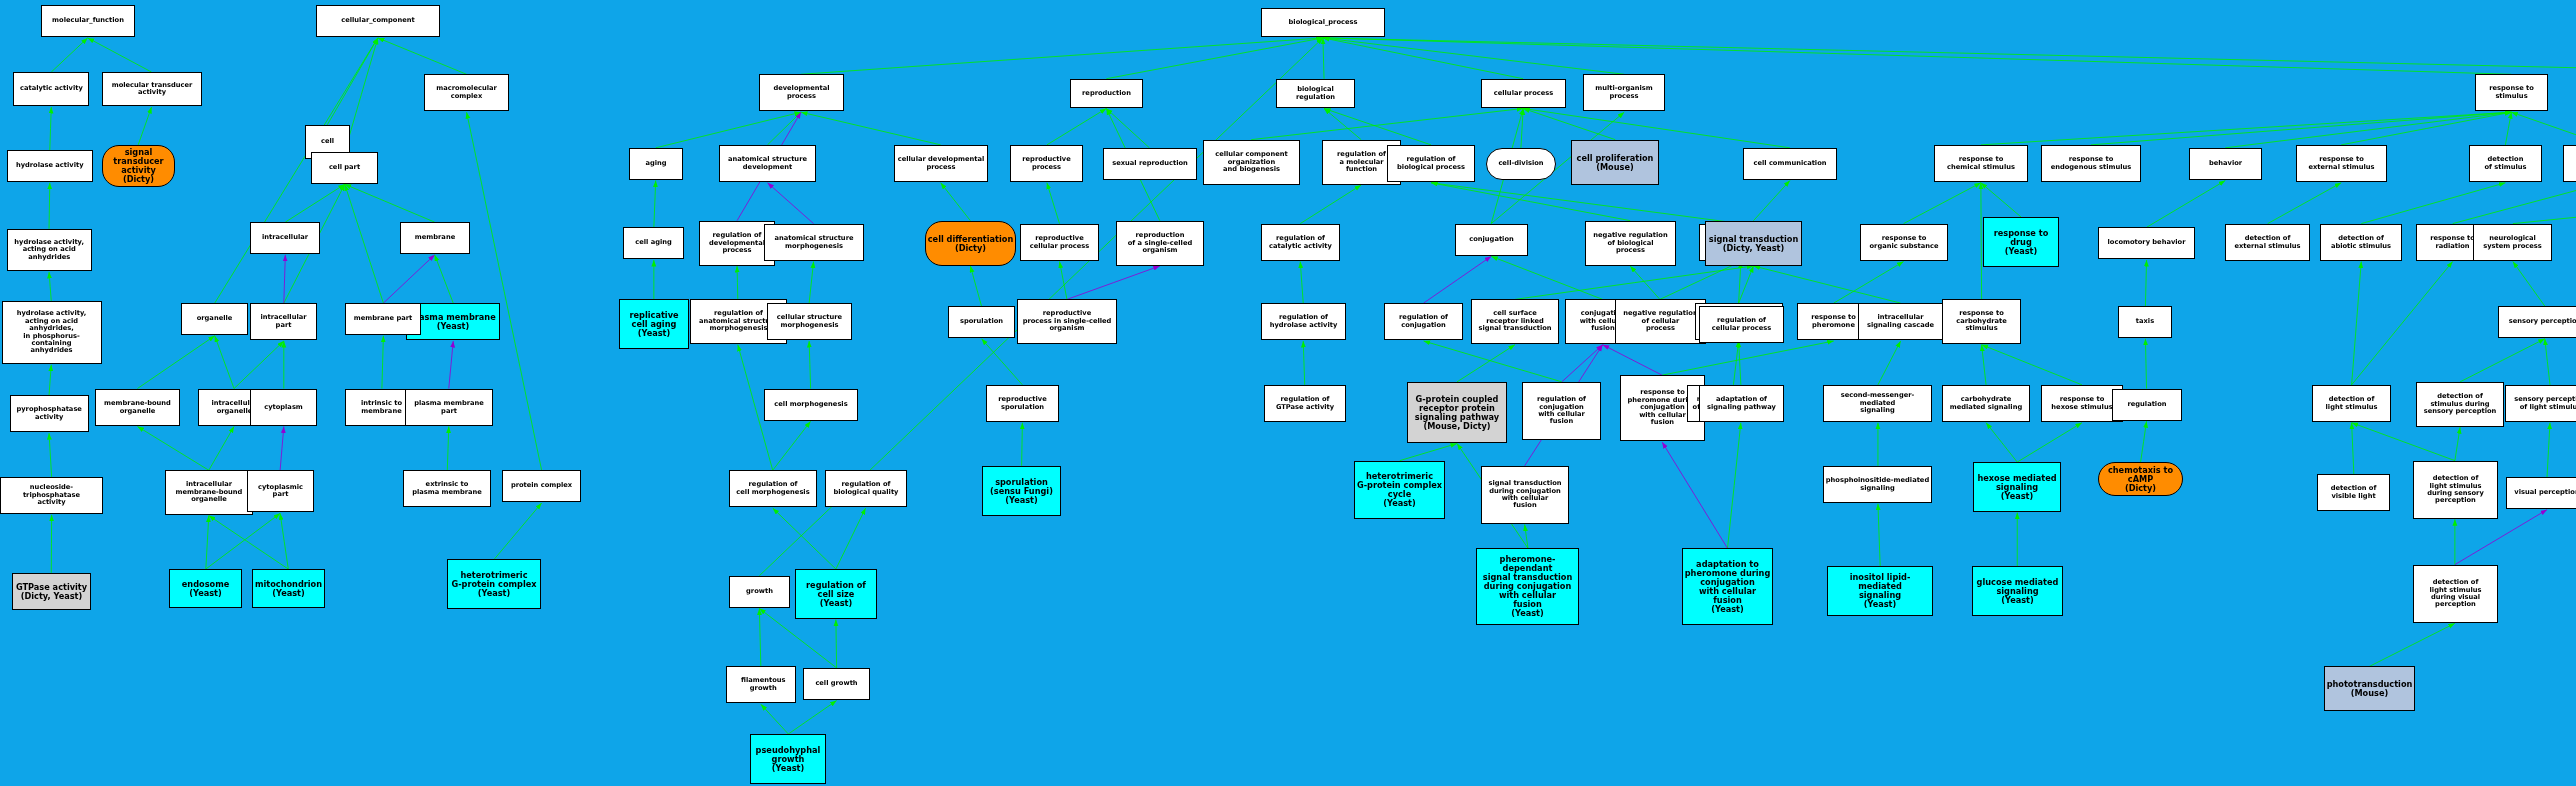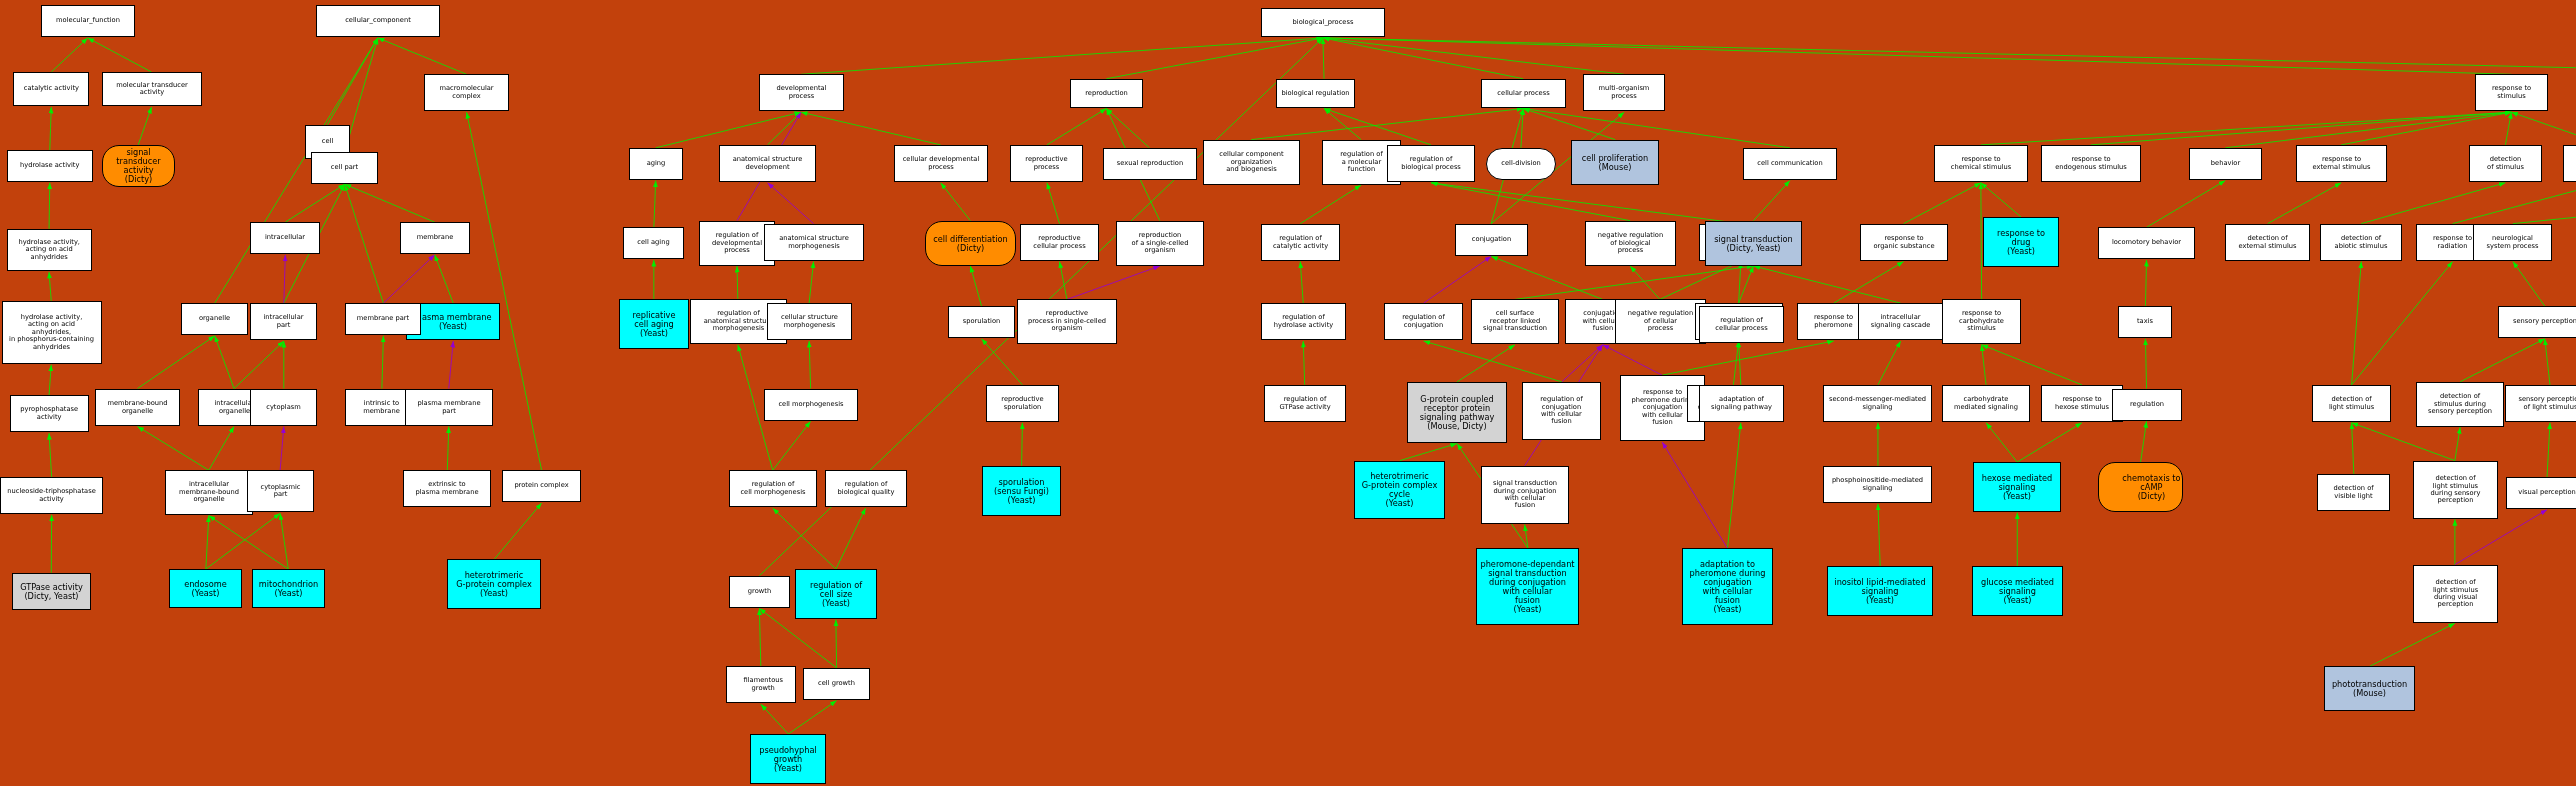--- a/index.html
+++ b/index.html
@@ -1,17 +1,17 @@
 <!DOCTYPE html>
 <html style="font-size:12px"><head>
 <meta charset="utf-8">
 <style>
   html,body{margin:0;padding:0;background:#ffffff;}
   body{font-family:"DejaVu Sans","Liberation Sans",sans-serif;}
-  #canvas{position:relative;width:2576px;height:786px;background:#c2410c;overflow:hidden;}
+  #canvas{position:relative;width:2576px;height:786px;background:#0ea5e9;overflow:hidden;font-weight:bold;}
   #edges{position:absolute;left:0;top:0;width:2576px;height:786px;pointer-events:none;}
   .node{position:absolute;box-sizing:border-box;border:0.7px solid #000;background:#fff;
         display:flex;align-items:center;justify-content:center;text-align:center;
         font-size:6.7px;line-height:7.4px;color:#000;padding:0.7px 1.5px;overflow:hidden;z-index:3;}
   .node.white{background:#ffffff;}
   .node.cyan{background:#00ffff;}
   .node.orange{background:#ff8c00;border-radius:17px;}
   .node.grey{background:#d3d3d3;}
   .node.lightblue{background:#b0c4de;}
   .node.big{font-size:8.2px;line-height:9px;}
@@ -605,21 +605,21 @@
     </div>
     <div class="node white" style="left: 1823px; top: 466px; width: 109px; height: 37px;">
       <span>phosphoinositide-mediated
 signaling</span>
     </div>
     <div class="node cyan big" style="left: 1973px; top: 462px; width: 88px; height: 50px;">
       <span>hexose mediated
 signaling
 (Yeast)</span>
     </div>
-    <div class="node orange big" style="left: 2098px; top: 462px; width: 85px; height: 50px; justify-content: flex-end;">
+    <div class="node orange big" style="left: 2098px; top: 462px; width: 85px; height: 34px;">
       <span>chemotaxis to
 cAMP
 (Dicty)</span>
     </div>
     <div class="node white" style="left: 2317px; top: 474px; width: 73px; height: 37px;">
       <span>detection of
 visible light</span>
     </div>
     <div class="node white" style="left: 2413px; top: 461px; width: 85px; height: 58px;">
       <span>detection of

